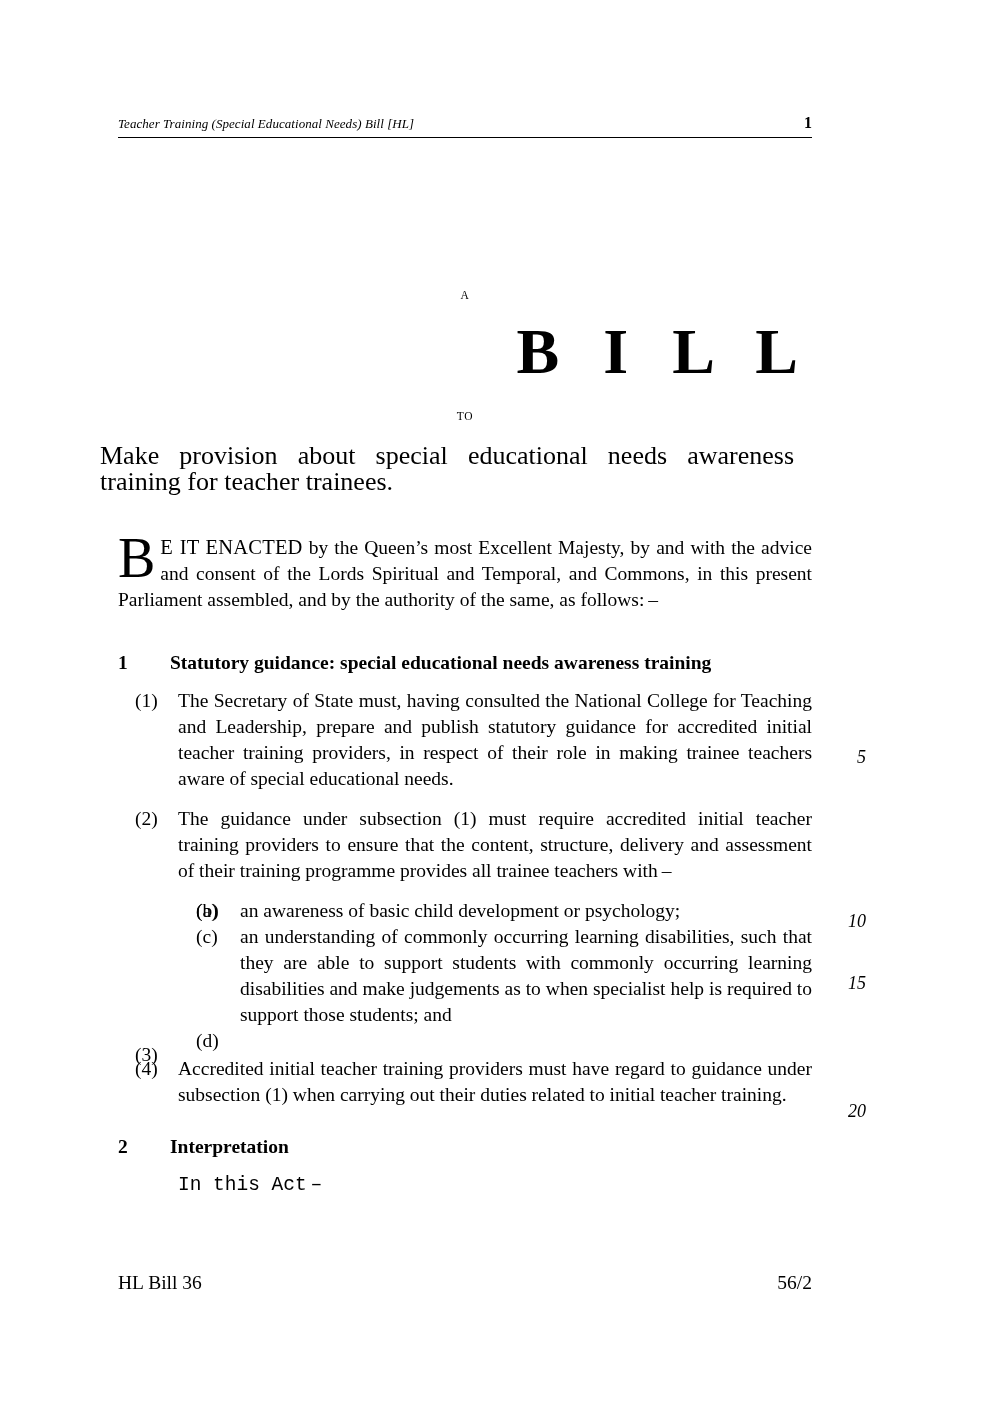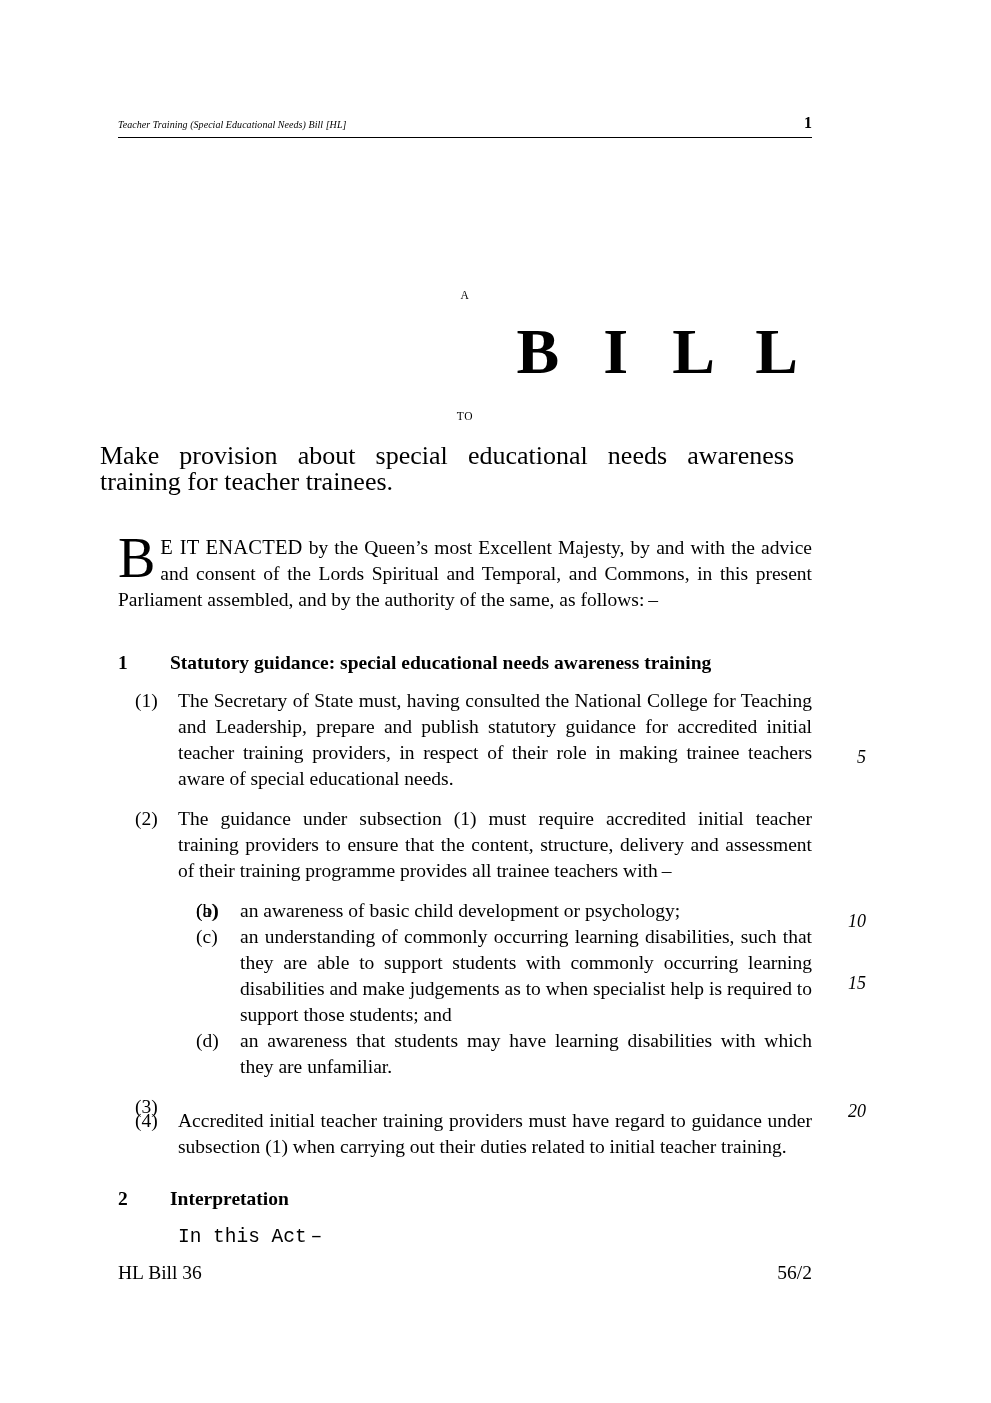--- a/index.html
+++ b/index.html
@@ -26,21 +26,21 @@
     top: 114px;
     width: 694px;
     display: flex;
     align-items: baseline;
     justify-content: space-between;
     border-bottom: 1.4px solid #000;
     padding-bottom: 5px;
   }
   .header-title {
     font-style: italic;
-    font-size: 10px;
+    font-size: 13px;
     letter-spacing: 0.05px;
     white-space: nowrap;
   }
   .header-pageno {
     font-weight: bold;
     font-size: 16px;
   }
 
   
   .titleblock {
@@ -218,21 +218,21 @@
   .footer {
     position: absolute;
     left: 118px;
     top: 1262px;
     width: 694px;
     display: flex;
     align-items: baseline;
     justify-content: space-between;
     font-size: 19.5px;
   }
-  .footer-right { font-size: 19.5px; }
+  .footer-right { font-size: 19.5px; margin-top: 10px; }
 </style>
 </head>
 <body>
 
 <div class="page">
 
   <div class="header">
     <span class="header-title">Teacher Training (Special Educational Needs) Bill [HL]</span>
     <span class="header-pageno">1</span>
   </div>
@@ -276,21 +276,20 @@
         <div class="para-text">an awareness of basic child development or psychology;</div>
       </div>
 
       <div class="para">
         <span class="para-label">(c)</span>
         <div class="para-text">an understanding of commonly occurring learning disabilities, such that they are able to support students with commonly occurring learning disabilities and make judgements as to when specialist help is required to support those students; and</div>
       </div>
 
       <div class="para">
         <span class="para-label">(d)</span>
-        <div class="para-text">an awareness that students may have learning disabilities with which they are unfamiliar.</div>
       </div>
 
       <div class="gap-lg"></div>
 
       <div class="subsec">
         <span class="subsec-label">(3)</span>
       </div>
 
       <div class="subsec">
         <span class="subsec-label">(4)</span>

